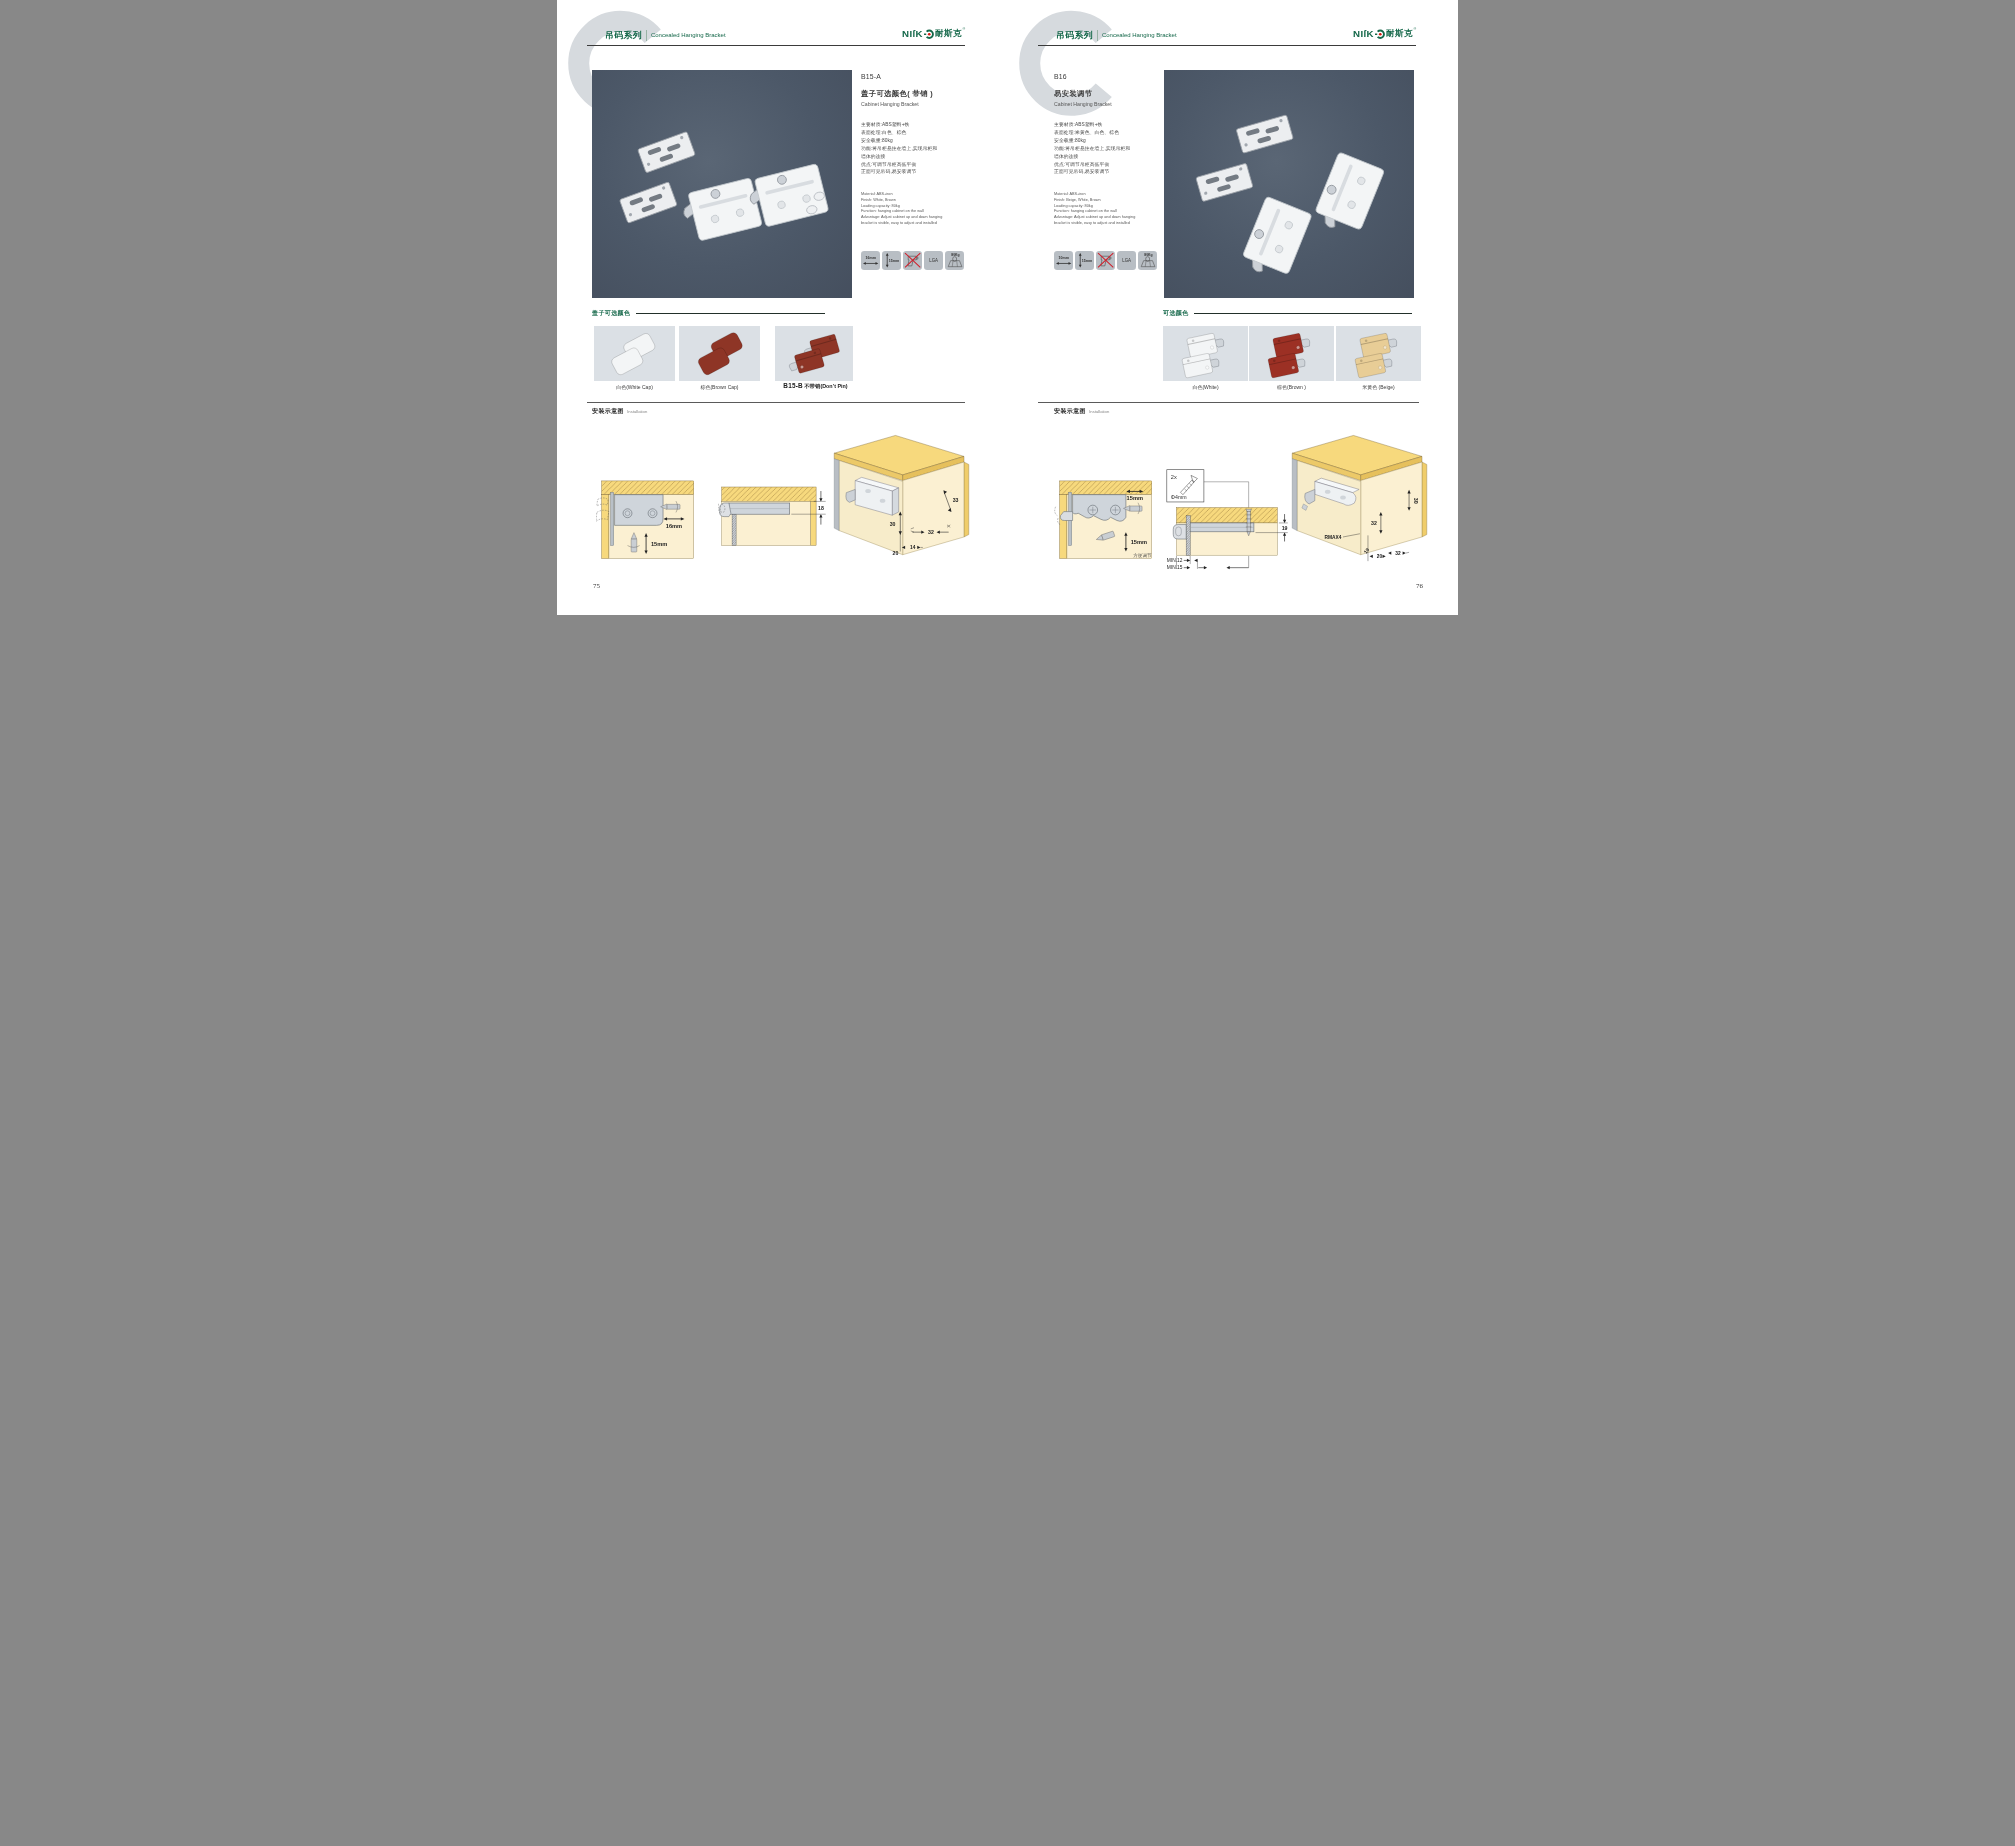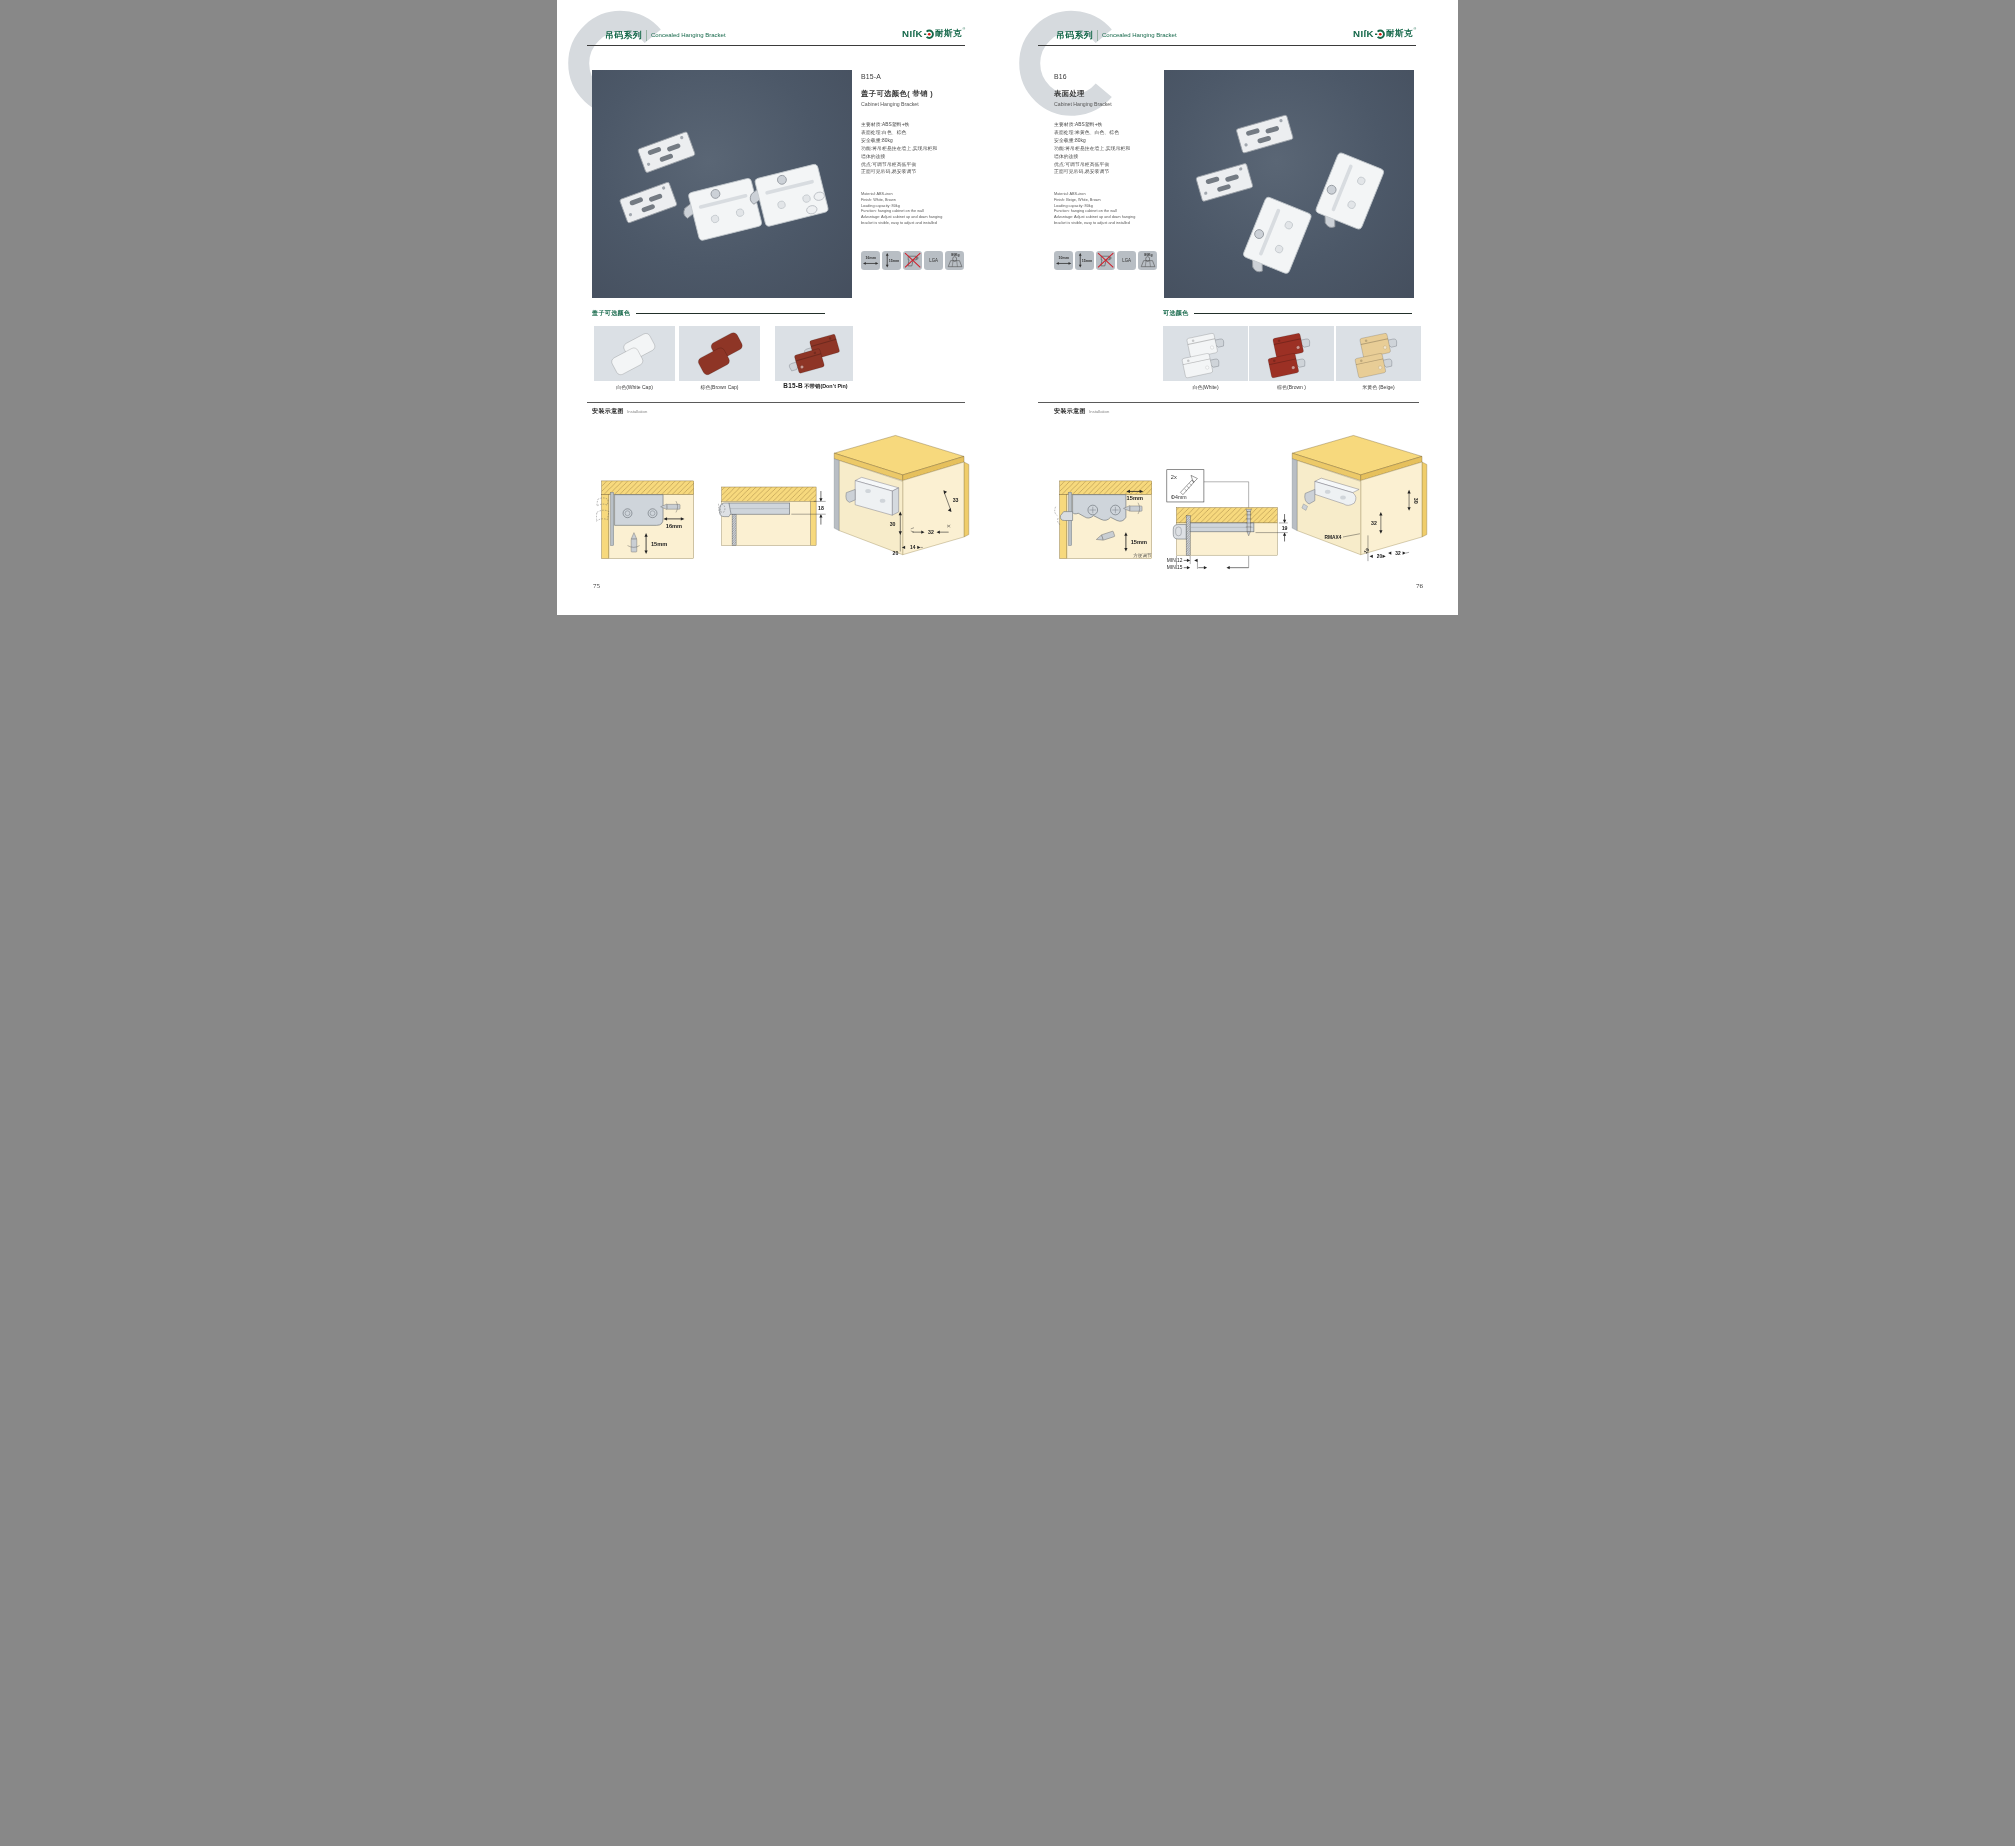--- a/index.html
+++ b/index.html
@@ -376,21 +376,21 @@
         <circle cx="13" cy="13" r="3.4" fill="#d8150f"></circle>
       </svg>
       <span class="logo-cn">耐斯克</span>
       <span class="logo-reg">®</span>
     </div>
     <div class="hline"></div>
 
     <div class="info" style="left:46px;">
       <div class="pcode">B16</div>
       <div class="pname">
-        <div class="pname-cn">表面处理</div>
+        <div class="pname-cn">易安装调节</div>
         <div class="pname-en">Cabinet Hanging Bracket</div>
       </div>
       <div class="specs-cn">
         <div>主要材质:ABS塑料+铁</div>
         <div>表面处理:米黄色、白色、棕色</div>
         <div>安全载重:80kg</div>
         <div>功能:将吊柜悬挂在墙上,实现吊柜和</div>
         <div>墙体的连接</div>
         <div>优点:可调节吊柜高低平衡</div>
         <div>正面可见吊码,易安装调节</div>

